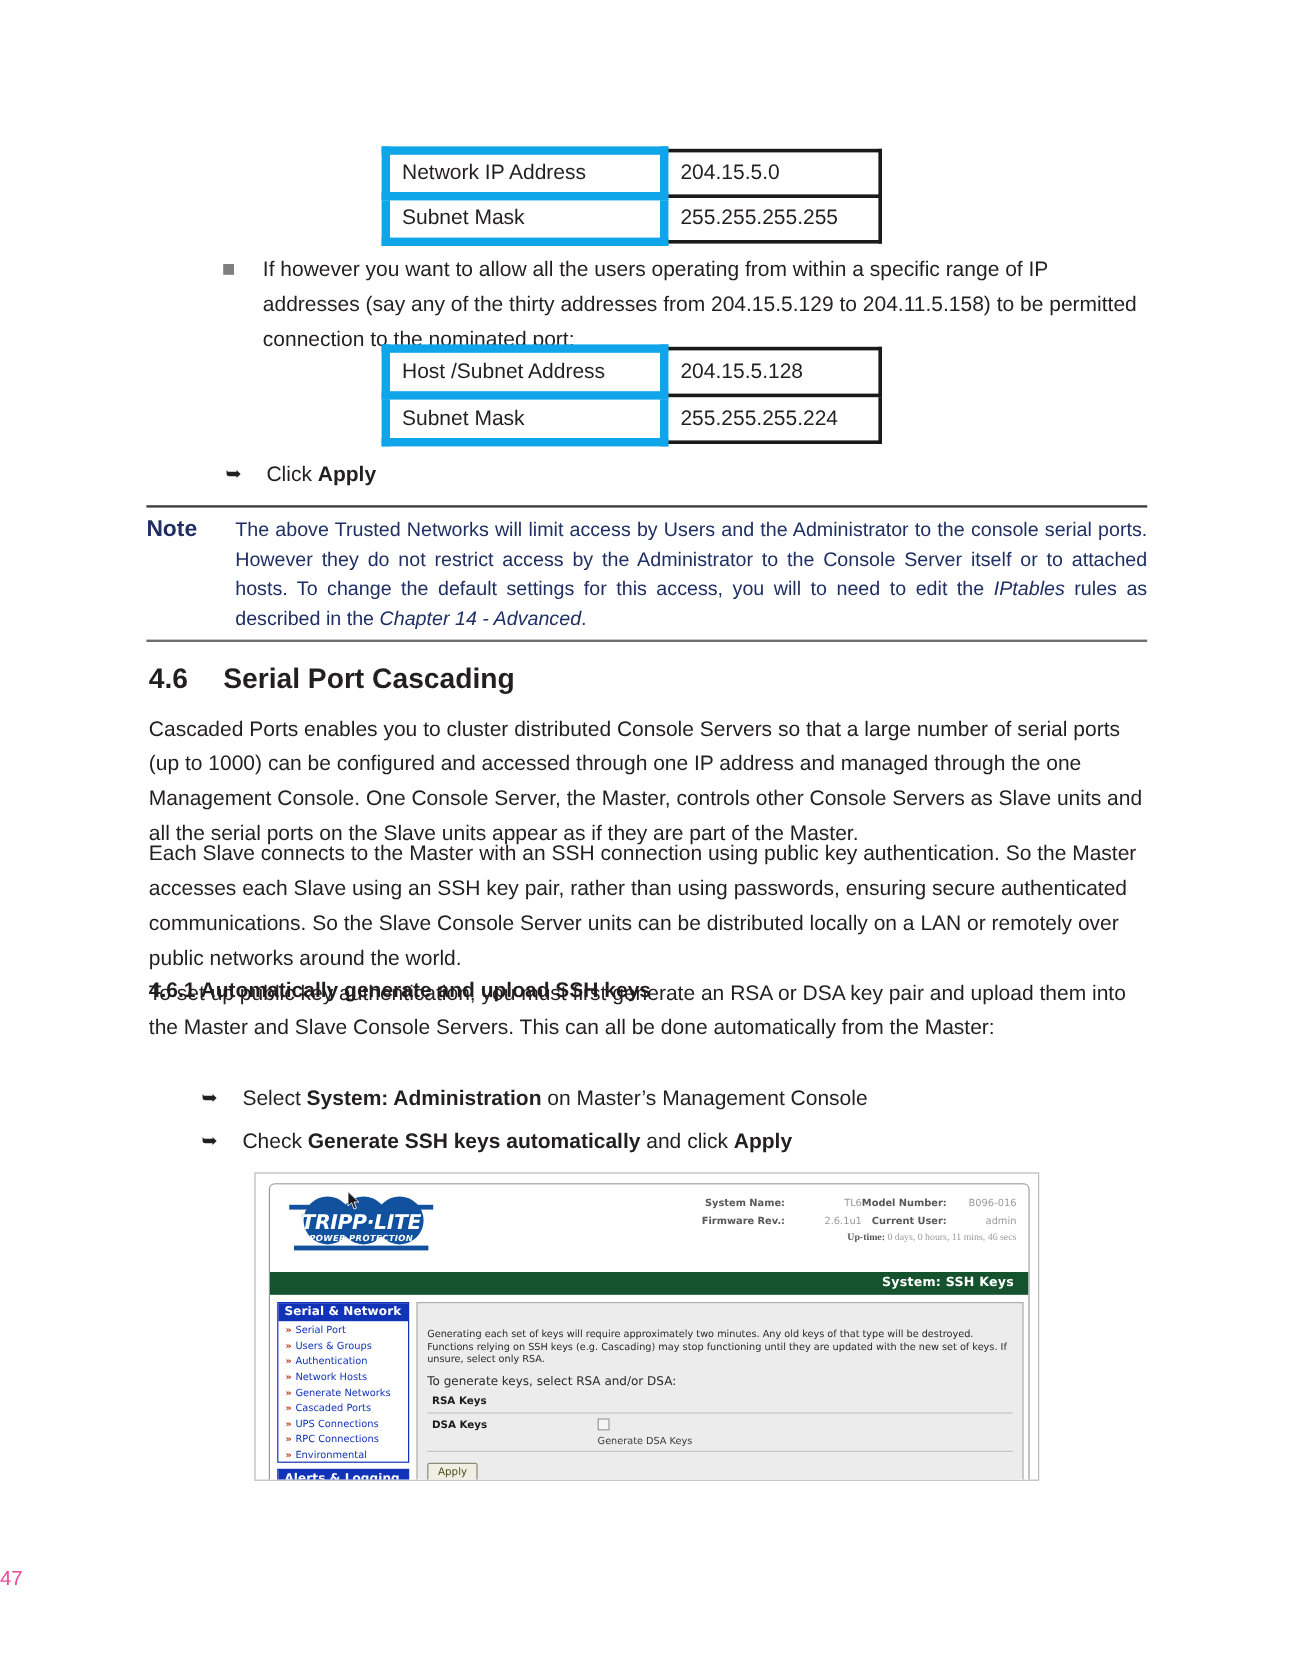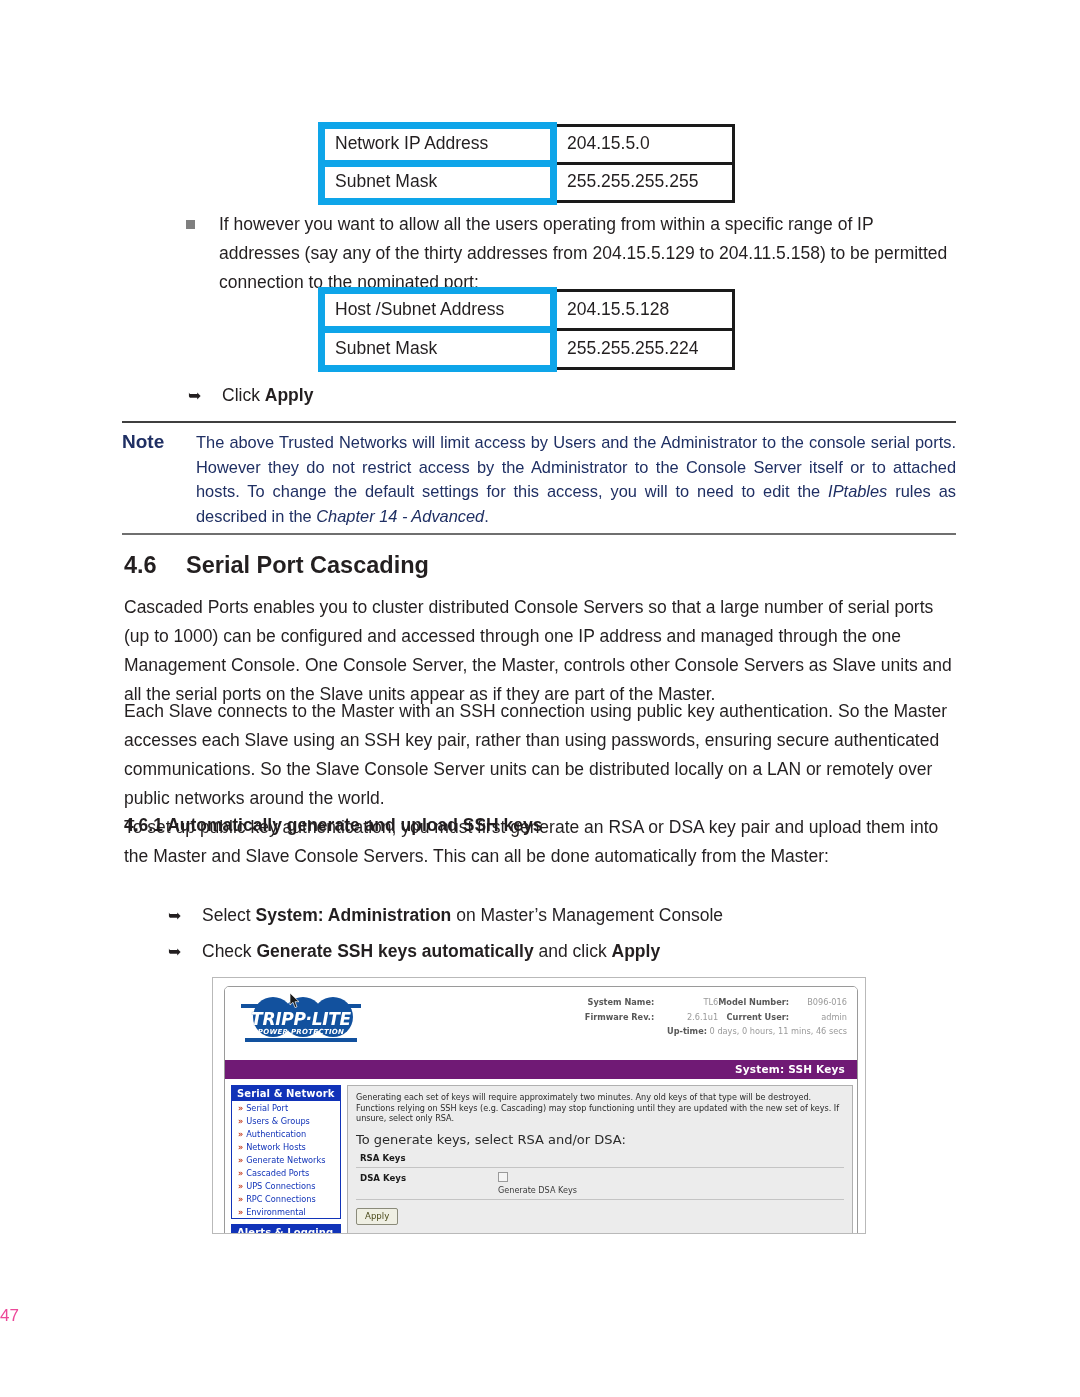--- a/index.html
+++ b/index.html
@@ -244,27 +244,27 @@
     font-size: 8.2px;
     color: #8a8a8a;
     line-height: 12.5px;
   }
   .sysinfo table { border-collapse: collapse; }
   .sysinfo td { padding: 0 0 2px 0; font-size: 8.2px; }
   .si-lab { text-align: right; font-weight: bold; color: #585858; padding-right: 8px; }
   .si-val { text-align: right; color: #9a9a9a; padding-right: 26px; width: 64px; }
   .si-lab2 { text-align: right; font-weight: bold; color: #585858; padding-right: 8px; }
   .si-val2 { text-align: right; color: #9a9a9a; width: 58px; }
-  .si-uptime { text-align: right; color: #9a9a9a; font-size: 8.2px; padding-top: 1px; }
+  .si-uptime { text-align: right; color: #9a9a9a; font-size: 8.2px; padding-top: 1px; font-family: Liberation Serif, serif; }
   .si-uptime b { color: #585858; }
 
   
   .shot-titlebar {
     height: 19px;
-    background: #701a75;
+    background: #14532d;
     color: #ffffff;
     font-size: 10.5px;
     font-weight: bold;
     text-align: right;
     padding: 3px 12px 0 0;
     letter-spacing: 0.2px;
   }
 
   .shot-body {
     display: flex;
@@ -294,30 +294,30 @@
     white-space: nowrap;
   }
   .side-item .chev { color: #c03a1d; font-weight: bold; margin-right: 3px; font-size: 8px; }
 
   
   .shot-main {
     flex: 1 1 auto;
     margin-left: 6px;
     border: 1px solid #b0b0b0;
     background: #ececec;
-    padding: 6px 8px;
+    padding: 20px 8px;
   }
   .main-intro {
     font-size: 8.1px;
     color: #2a2a2a;
     line-height: 10.5px;
     margin-bottom: 8px;
   }
   .main-prompt {
-    font-size: 13px;
+    font-size: 10px;
     color: #2a2a2a;
     margin-bottom: 5px;
   }
   .key-row {
     display: flex;
     align-items: flex-start;
     border-bottom: 1px solid #c4c4c4;
     padding-bottom: 4px;
     margin-bottom: 4px;
   }

